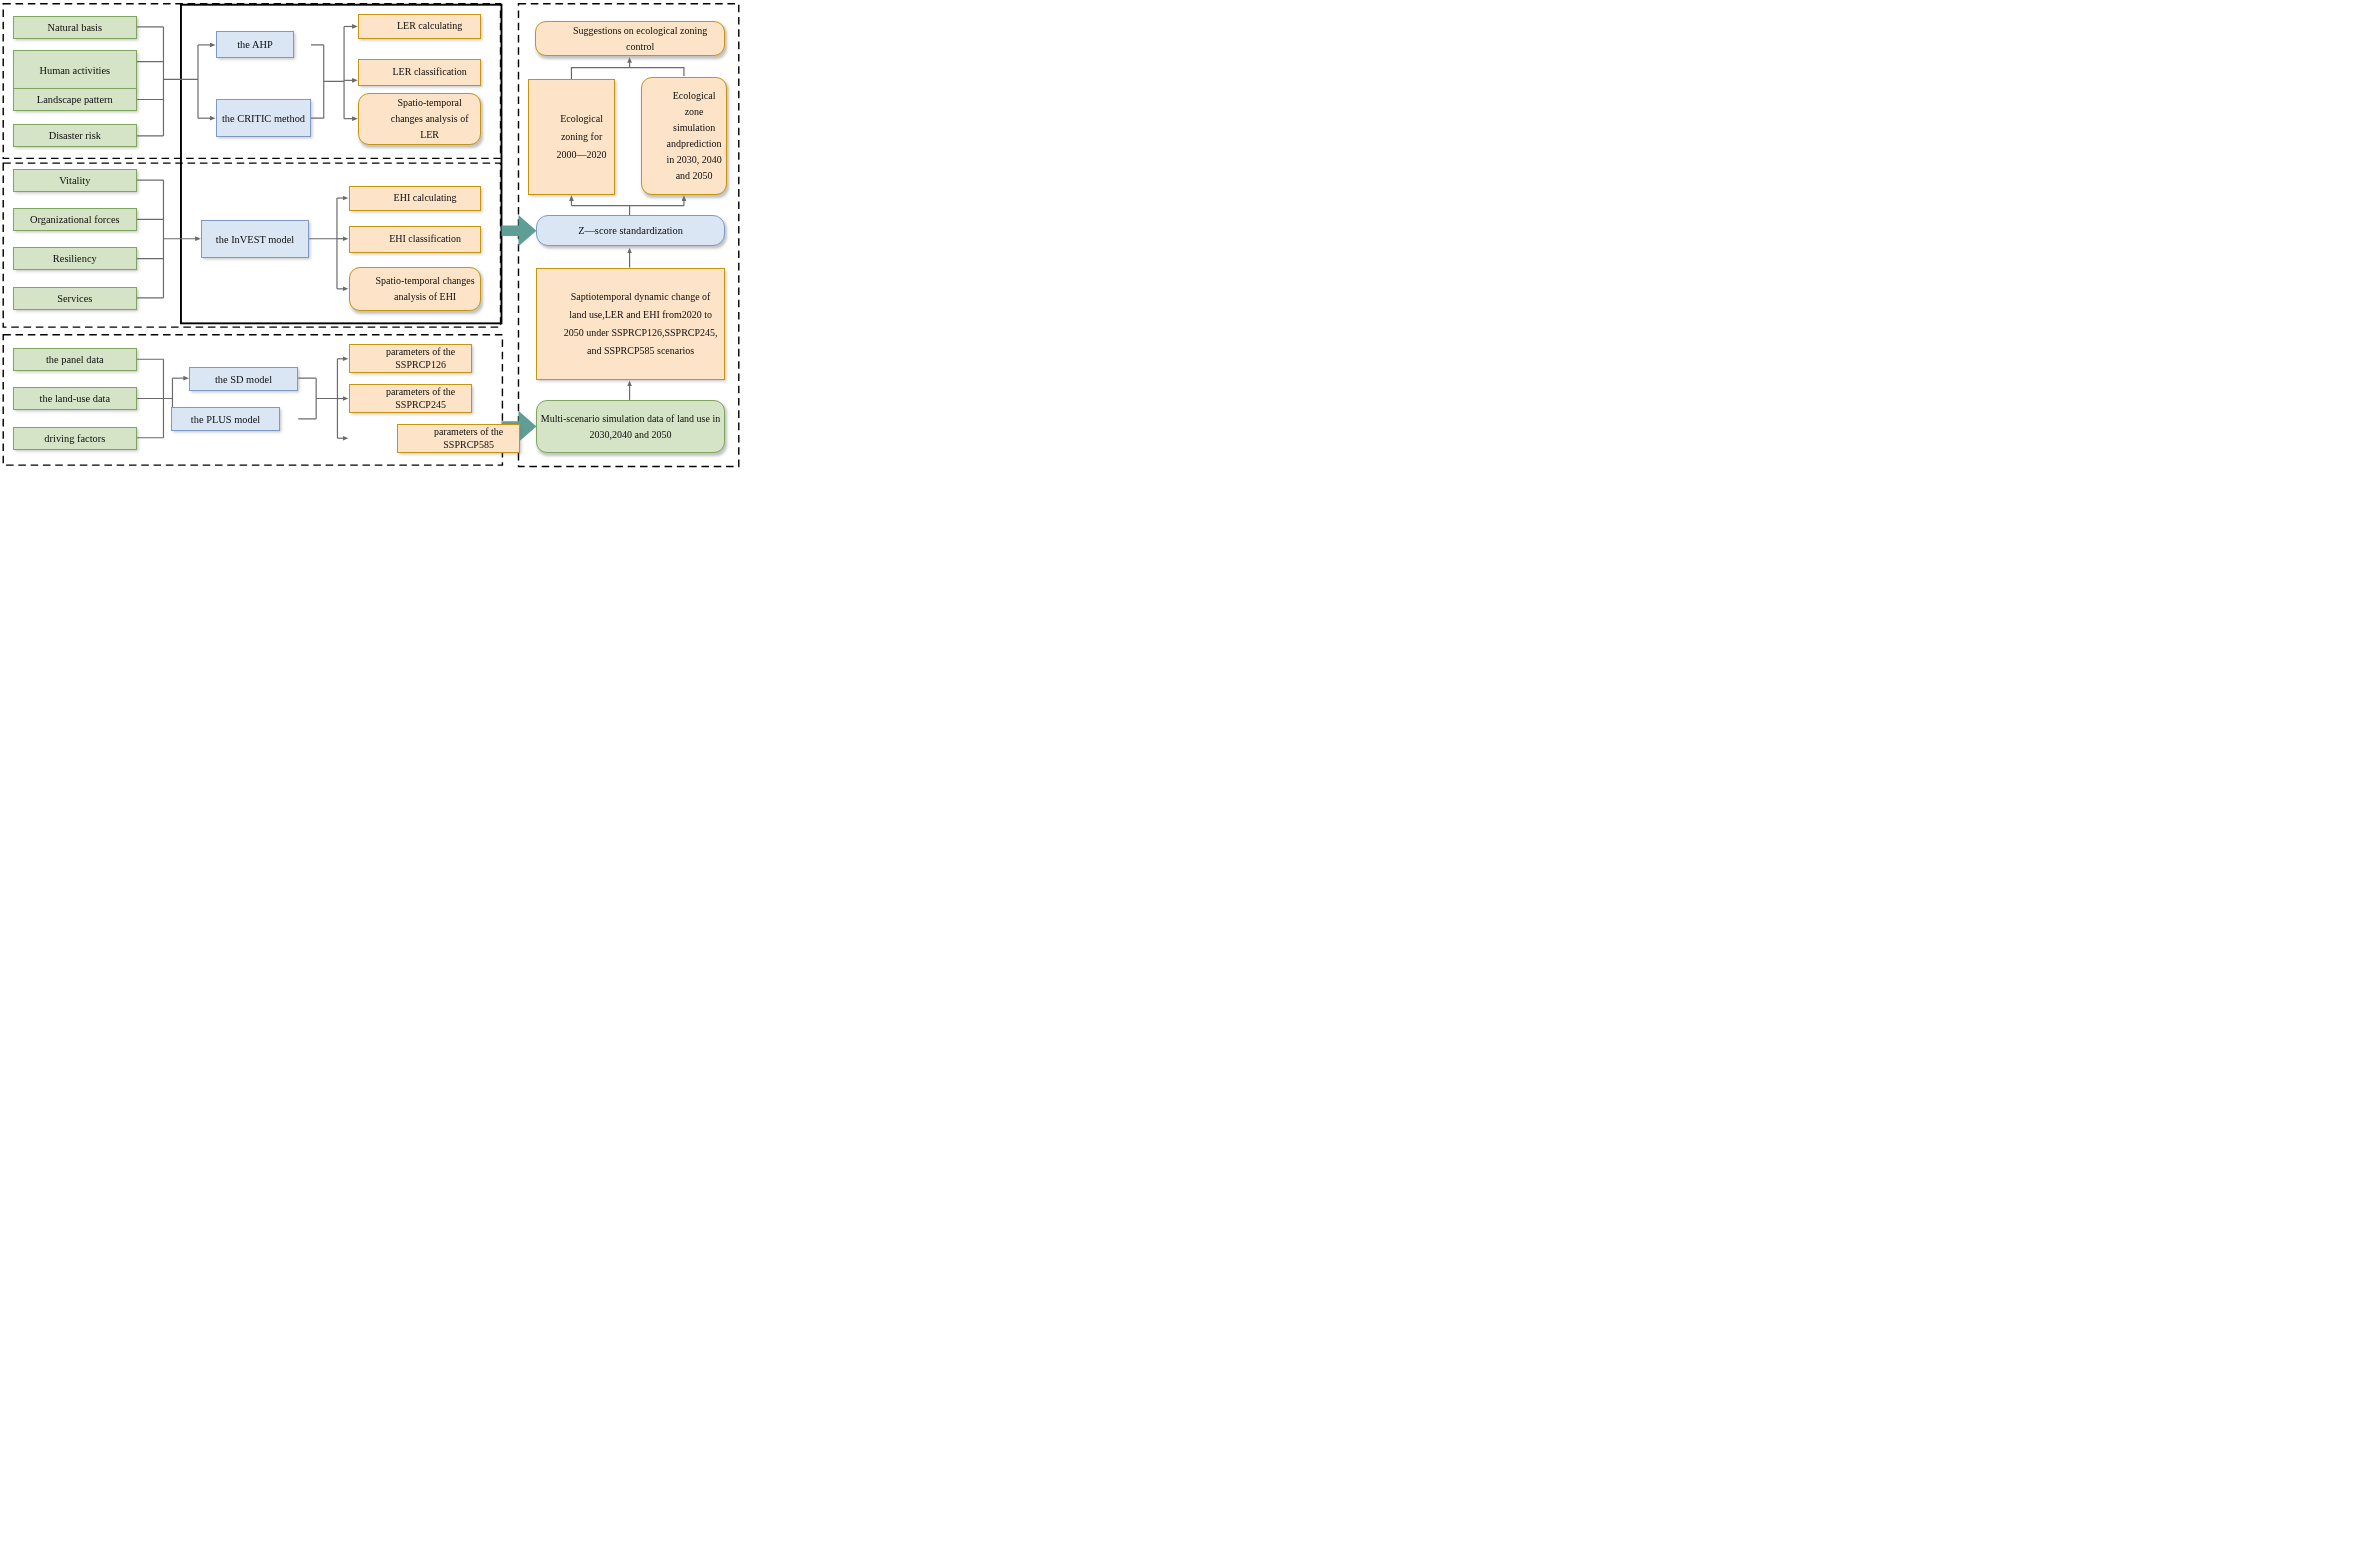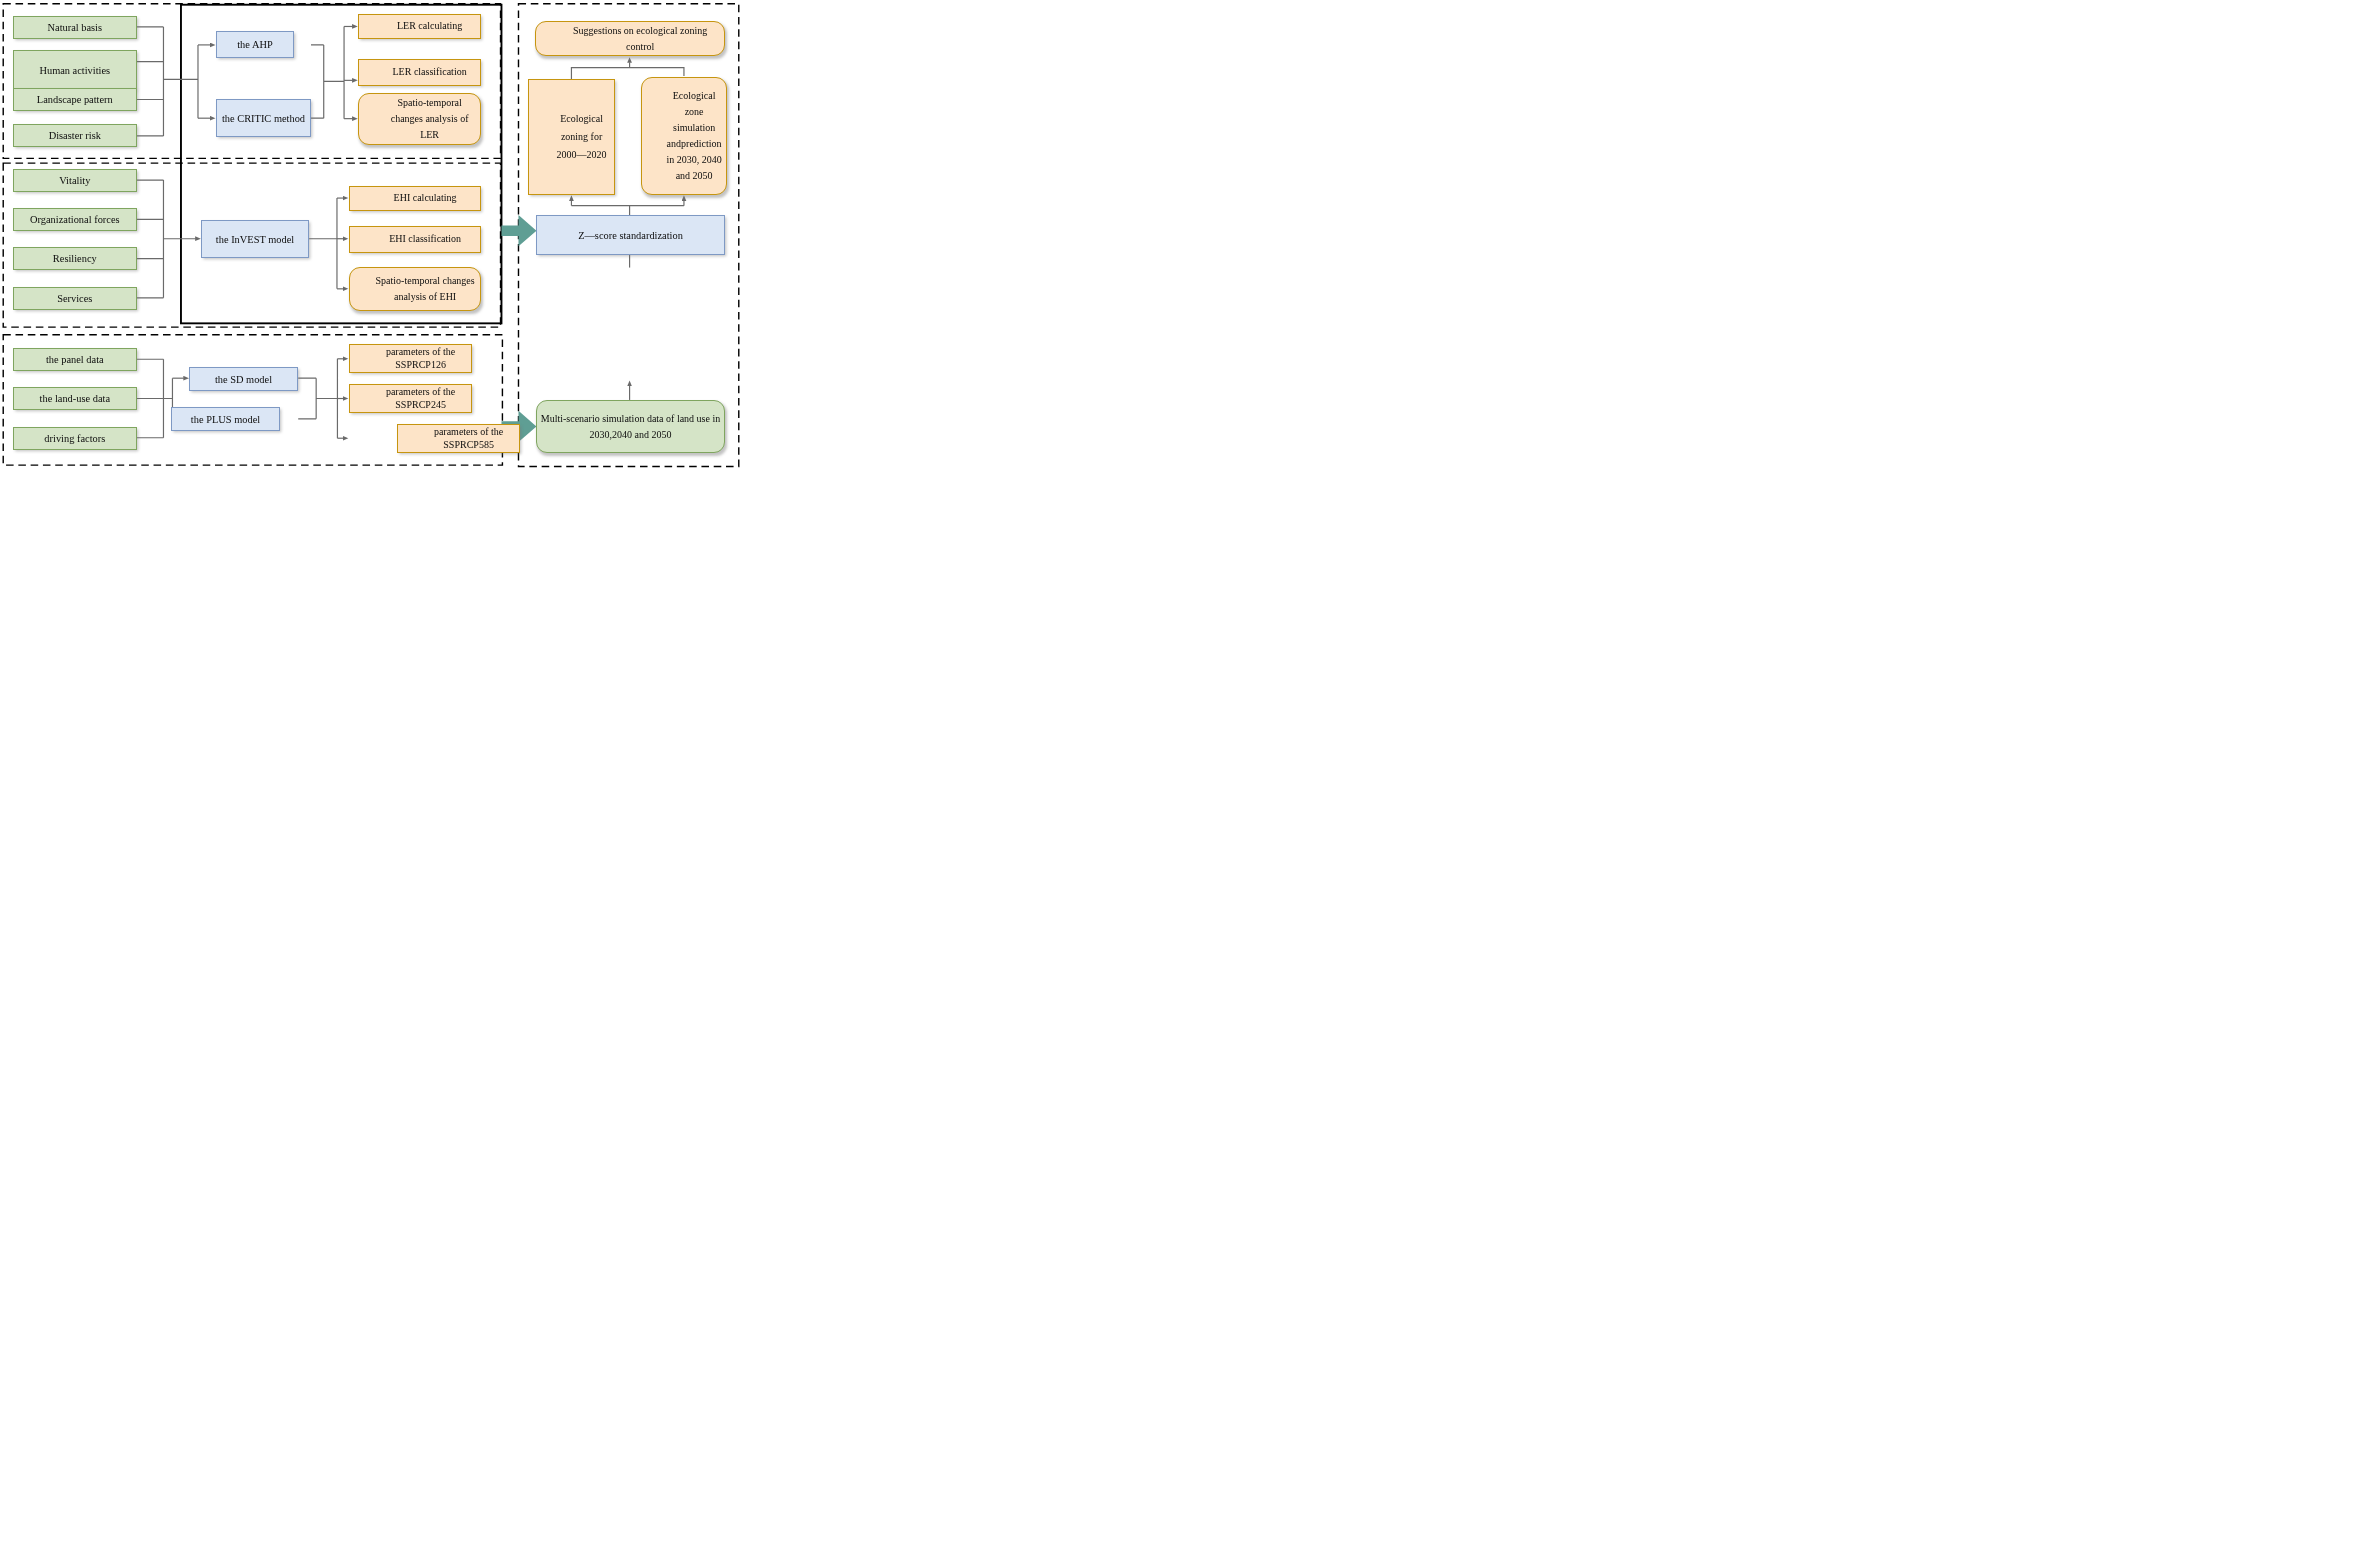--- a/index.html
+++ b/index.html
@@ -102,17 +102,18 @@
   <div class="box green" style="left:12.8px;top:427px;width:124px;height:23px;">driving factors</div>
   <div class="box blue" style="left:189px;top:367px;width:109px;height:24px;">the SD model</div>
   <div class="box blue" style="left:171px;top:407px;width:109px;height:24px;">the PLUS model</div>
   <div class="box orange fs21" style="left:349px;top:344px;width:123px;height:29px;">parameters of the SSPRCP126</div>
   <div class="box orange fs21" style="left:349px;top:384px;width:123px;height:29px;">parameters of the SSPRCP245</div>
   <div class="box orange fs21" style="left:349px;top:424px;width:123px;height:29px;margin-left:48px;">parameters of the SSPRCP585</div>
 
   <div class="box orange fs21 lh16" style="left:535px;top:21px;width:190px;height:35px;">Suggestions on ecological zoning control</div>
   <div class="box orange fs21 lh18" style="left:528px;top:79px;width:87px;height:116px;">Ecological zoning for 2000—2020</div>
   <div class="box orange fs21 lh16" style="left:641px;top:77px;width:86px;height:118px;">Ecological zone simulation andprediction in 2030, 2040 and 2050</div>
-  <div class="box blue" style="left:536px;top:215px;width:189px;height:40px;">Z—score standardization</div>
+  <div class="box blue" style="left:536px;top:215px;width:189px;height:31px;border-radius:12px;">Z—score standardization</div>
+  <div class="box orange fs21 lh18" style="left:536px;top:268px;width:189px;height:112px;">Saptiotemporal dynamic change of land use,LER and EHI from2020 to 2050 under SSPRCP126,SSPRCP245, and SSPRCP585 scenarios</div>
   <div class="box green fs21 lh16" style="left:536px;top:400px;width:189px;height:53px;">Multi-scenario simulation data of land use in 2030,2040 and 2050</div>
 
 </div>
 
 
 </body></html>

